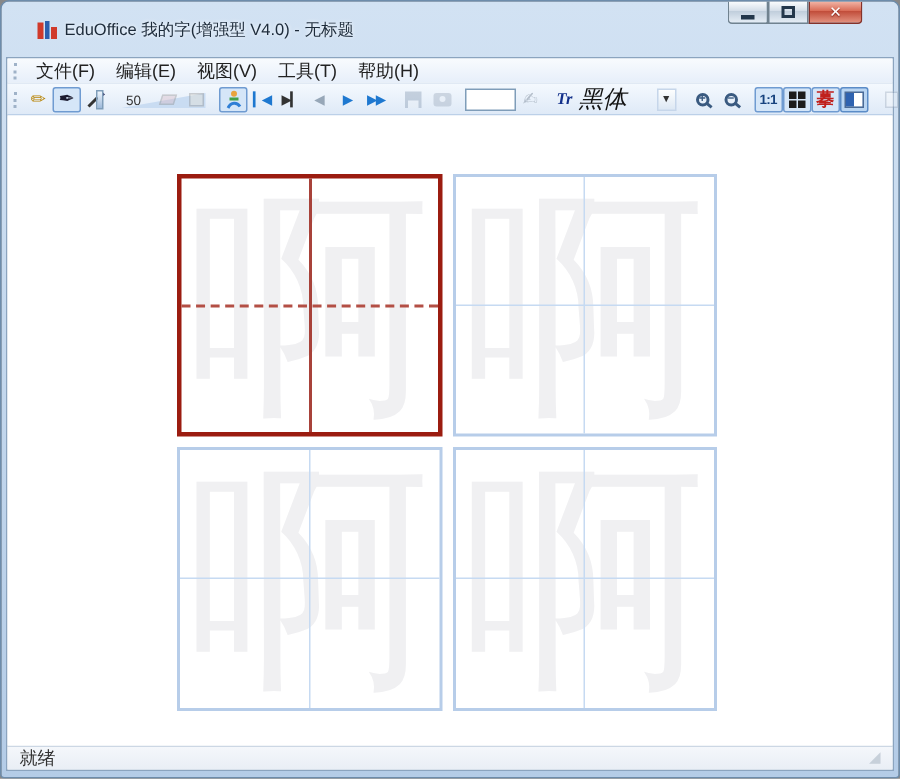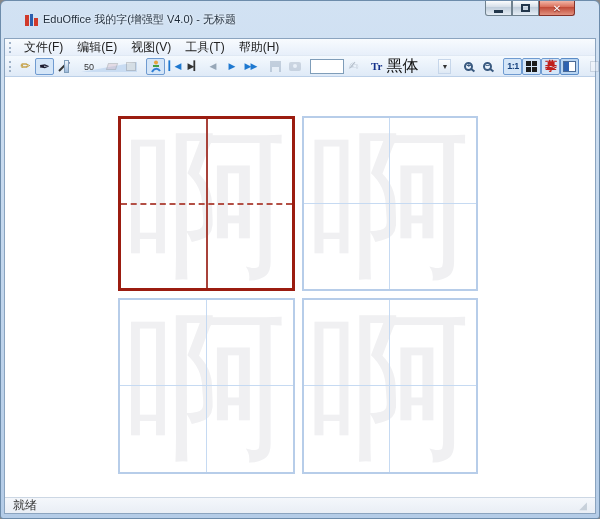--- a/index.html
+++ b/index.html
@@ -61,21 +61,21 @@
   
   .eraser{ width:10px; height:7px; background:#d8b7c2; border:1px solid #8a8a8a; transform:skewX(-18deg); }
   .clearer{ width:10px; height:9px; background:#e9e2d2; border:1px solid #8a8a8a; }
   .floppy{ width:11px; height:11px; background:#8094ad; position:relative; }
   .floppy::after{ content:""; position:absolute; left:2px; bottom:0; width:7px; height:5px; background:#e8eef5; }
   .cam{ width:12px; height:9px; background:#97a5b8; border-radius:2px; position:relative; }
   .cam::after{ content:""; position:absolute; left:4px; top:2px; width:4px; height:4px;
                background:#e8eef5; border-radius:50%; }
   .g-hand{ font-size:12px; color:#5a6a7c; }
   .tr{ font-family:"Liberation Serif","DejaVu Serif",serif; font-size:11px; font-weight:bold; color:#13308a; }
-  .combo{ display:flex; align-items:center; height:17px; margin:0 2px; }
+  .combo{ display:flex; align-items:center; height:17px; margin:0 2px;font-style:italic; }
   .combo-value{ font-size:16px; color:#111; padding:0 14px 0 4px; min-width:56px; }
   .combo-arrow{ width:13px; height:15px; border:1px solid #c6d6ea; background:linear-gradient(#fdfefe,#dde8f4);
                 display:flex; align-items:center; justify-content:center; font-size:7px; color:#333; }
   .char-input{ width:34px; height:15px; border:1px solid #7f9db9; font-size:11px; padding:0 2px; }
   .mag{ width:9px; height:9px; border:2px solid #3a5a80; border-radius:50%; position:relative;
         display:flex; align-items:center; justify-content:center; }
   .mag::after{ content:""; position:absolute; width:5px; height:2px; background:#3a5a80;
                right:-4px; bottom:-2px; transform:rotate(40deg); }
   .mag span{ font-size:8px; font-weight:bold; color:#3a5a80; line-height:1; }
   .lbl-11{ font-size:9px; font-weight:bold; color:#16427e; letter-spacing:-0.5px; }

